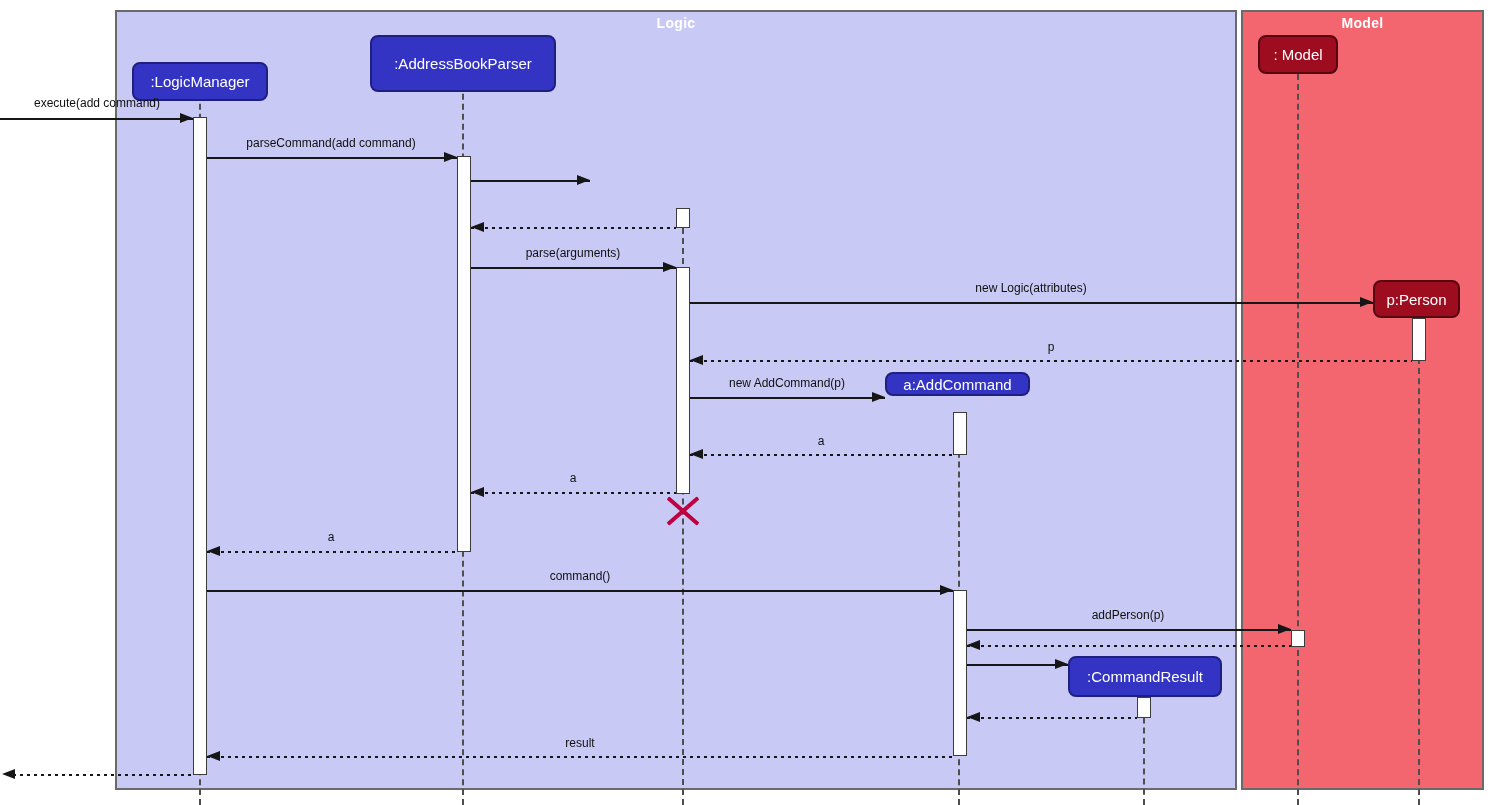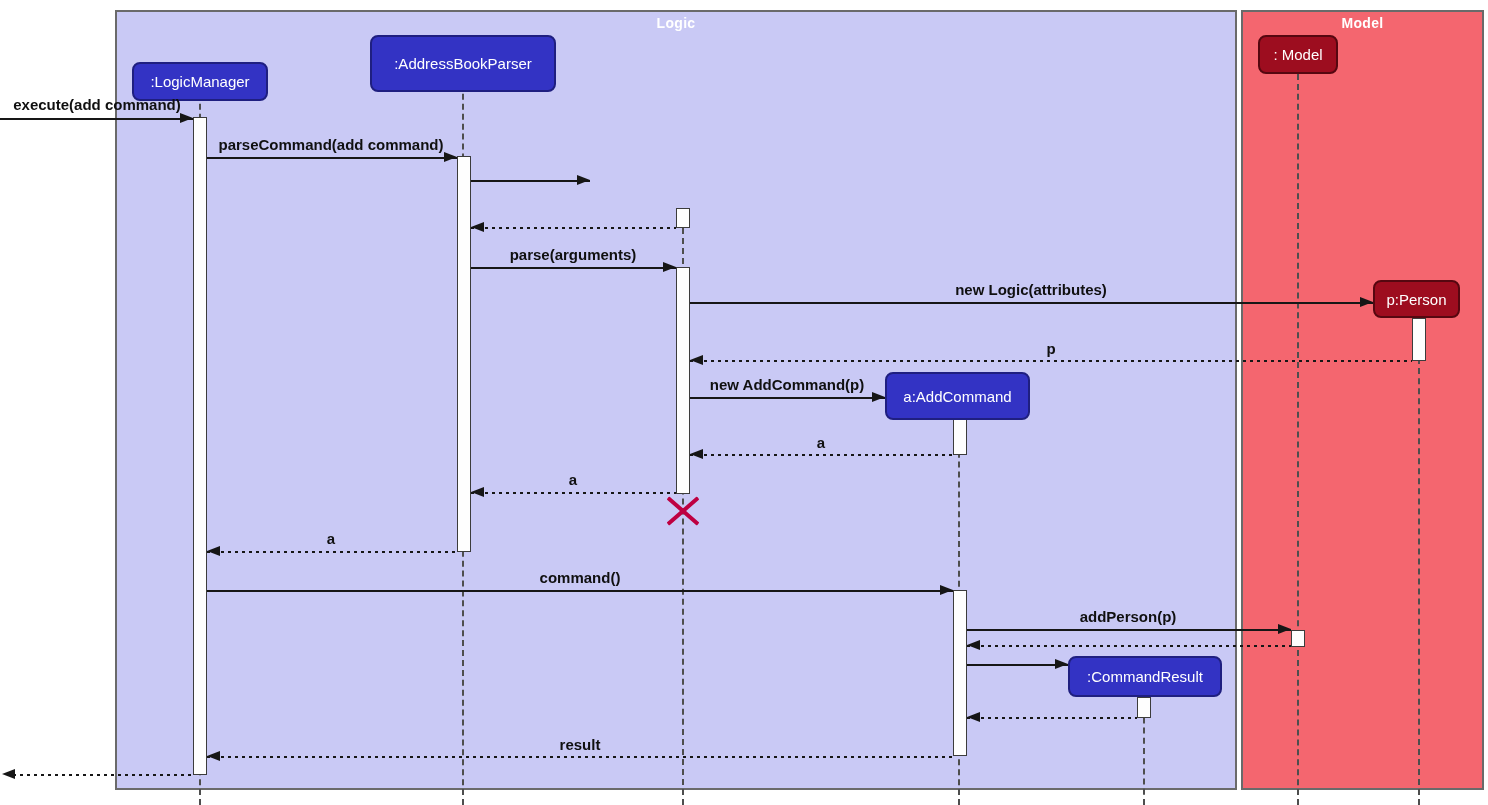--- a/index.html
+++ b/index.html
@@ -29,21 +29,21 @@
   .msg-line-solid{position:absolute;height:0;border-top:2px solid #161616;}
   .msg-line-dotted{
     position:absolute;height:2px;
     background-image:repeating-linear-gradient(90deg,#161616 0 3px,transparent 3px 7px);
   }
   .arrow{position:absolute;width:0;height:0;border-top:5.5px solid transparent;border-bottom:5.5px solid transparent;}
   .arrow.r{border-left:13px solid #161616;}
   .arrow.l{border-right:13px solid #161616;}
   .msg-label{
     position:absolute;transform:translateX(-50%);
-    font-size:15px;color:#101010;white-space:nowrap;font-weight:bold;
+    font-size:12px;color:#101010;white-space:nowrap;
   }
   .destroy{position:absolute;width:32px;height:28px;}
   .destroy .bar{
     position:absolute;left:-4px;top:12px;width:40px;height:4px;
     background:var(--destroy_marker);border-radius:1px;
   }
   .destroy .bar.b1{transform:rotate(41deg);}
   .destroy .bar.b2{transform:rotate(-41deg);}
 </style>
 </head>
@@ -78,21 +78,21 @@
 
   <div class="participant logic-p" style="left:132px;top:35px;width:136px;height:39px;margin-top:27px;">
     <span>:LogicManager</span>
   </div>
   <div class="participant logic-p" style="left:370px;top:35px;width:186px;height:57px;">
     <span>:AddressBookParser</span>
   </div>
   <div class="participant model-p" style="left:1258px;top:35px;width:80px;height:39px;">
     <span>: Model</span>
   </div>
-  <div class="participant logic-p" style="left:885px;top:372px;width:145px;height:48px;">
+  <div class="participant logic-p" style="left:885px;top:372px;width:145px;height:24px;">
     <span>a:AddCommand</span>
   </div>
   <div class="participant logic-p" style="left:1068px;top:656px;width:154px;height:41px;">
     <span>:CommandResult</span>
   </div>
   <div class="participant model-p" style="left:1373px;top:280px;width:87px;height:38px;">
     <span>p:Person</span>
   </div>
 
   <div class="msg-line-solid" style="left:0px;top:118px;width:193px;"></div>

